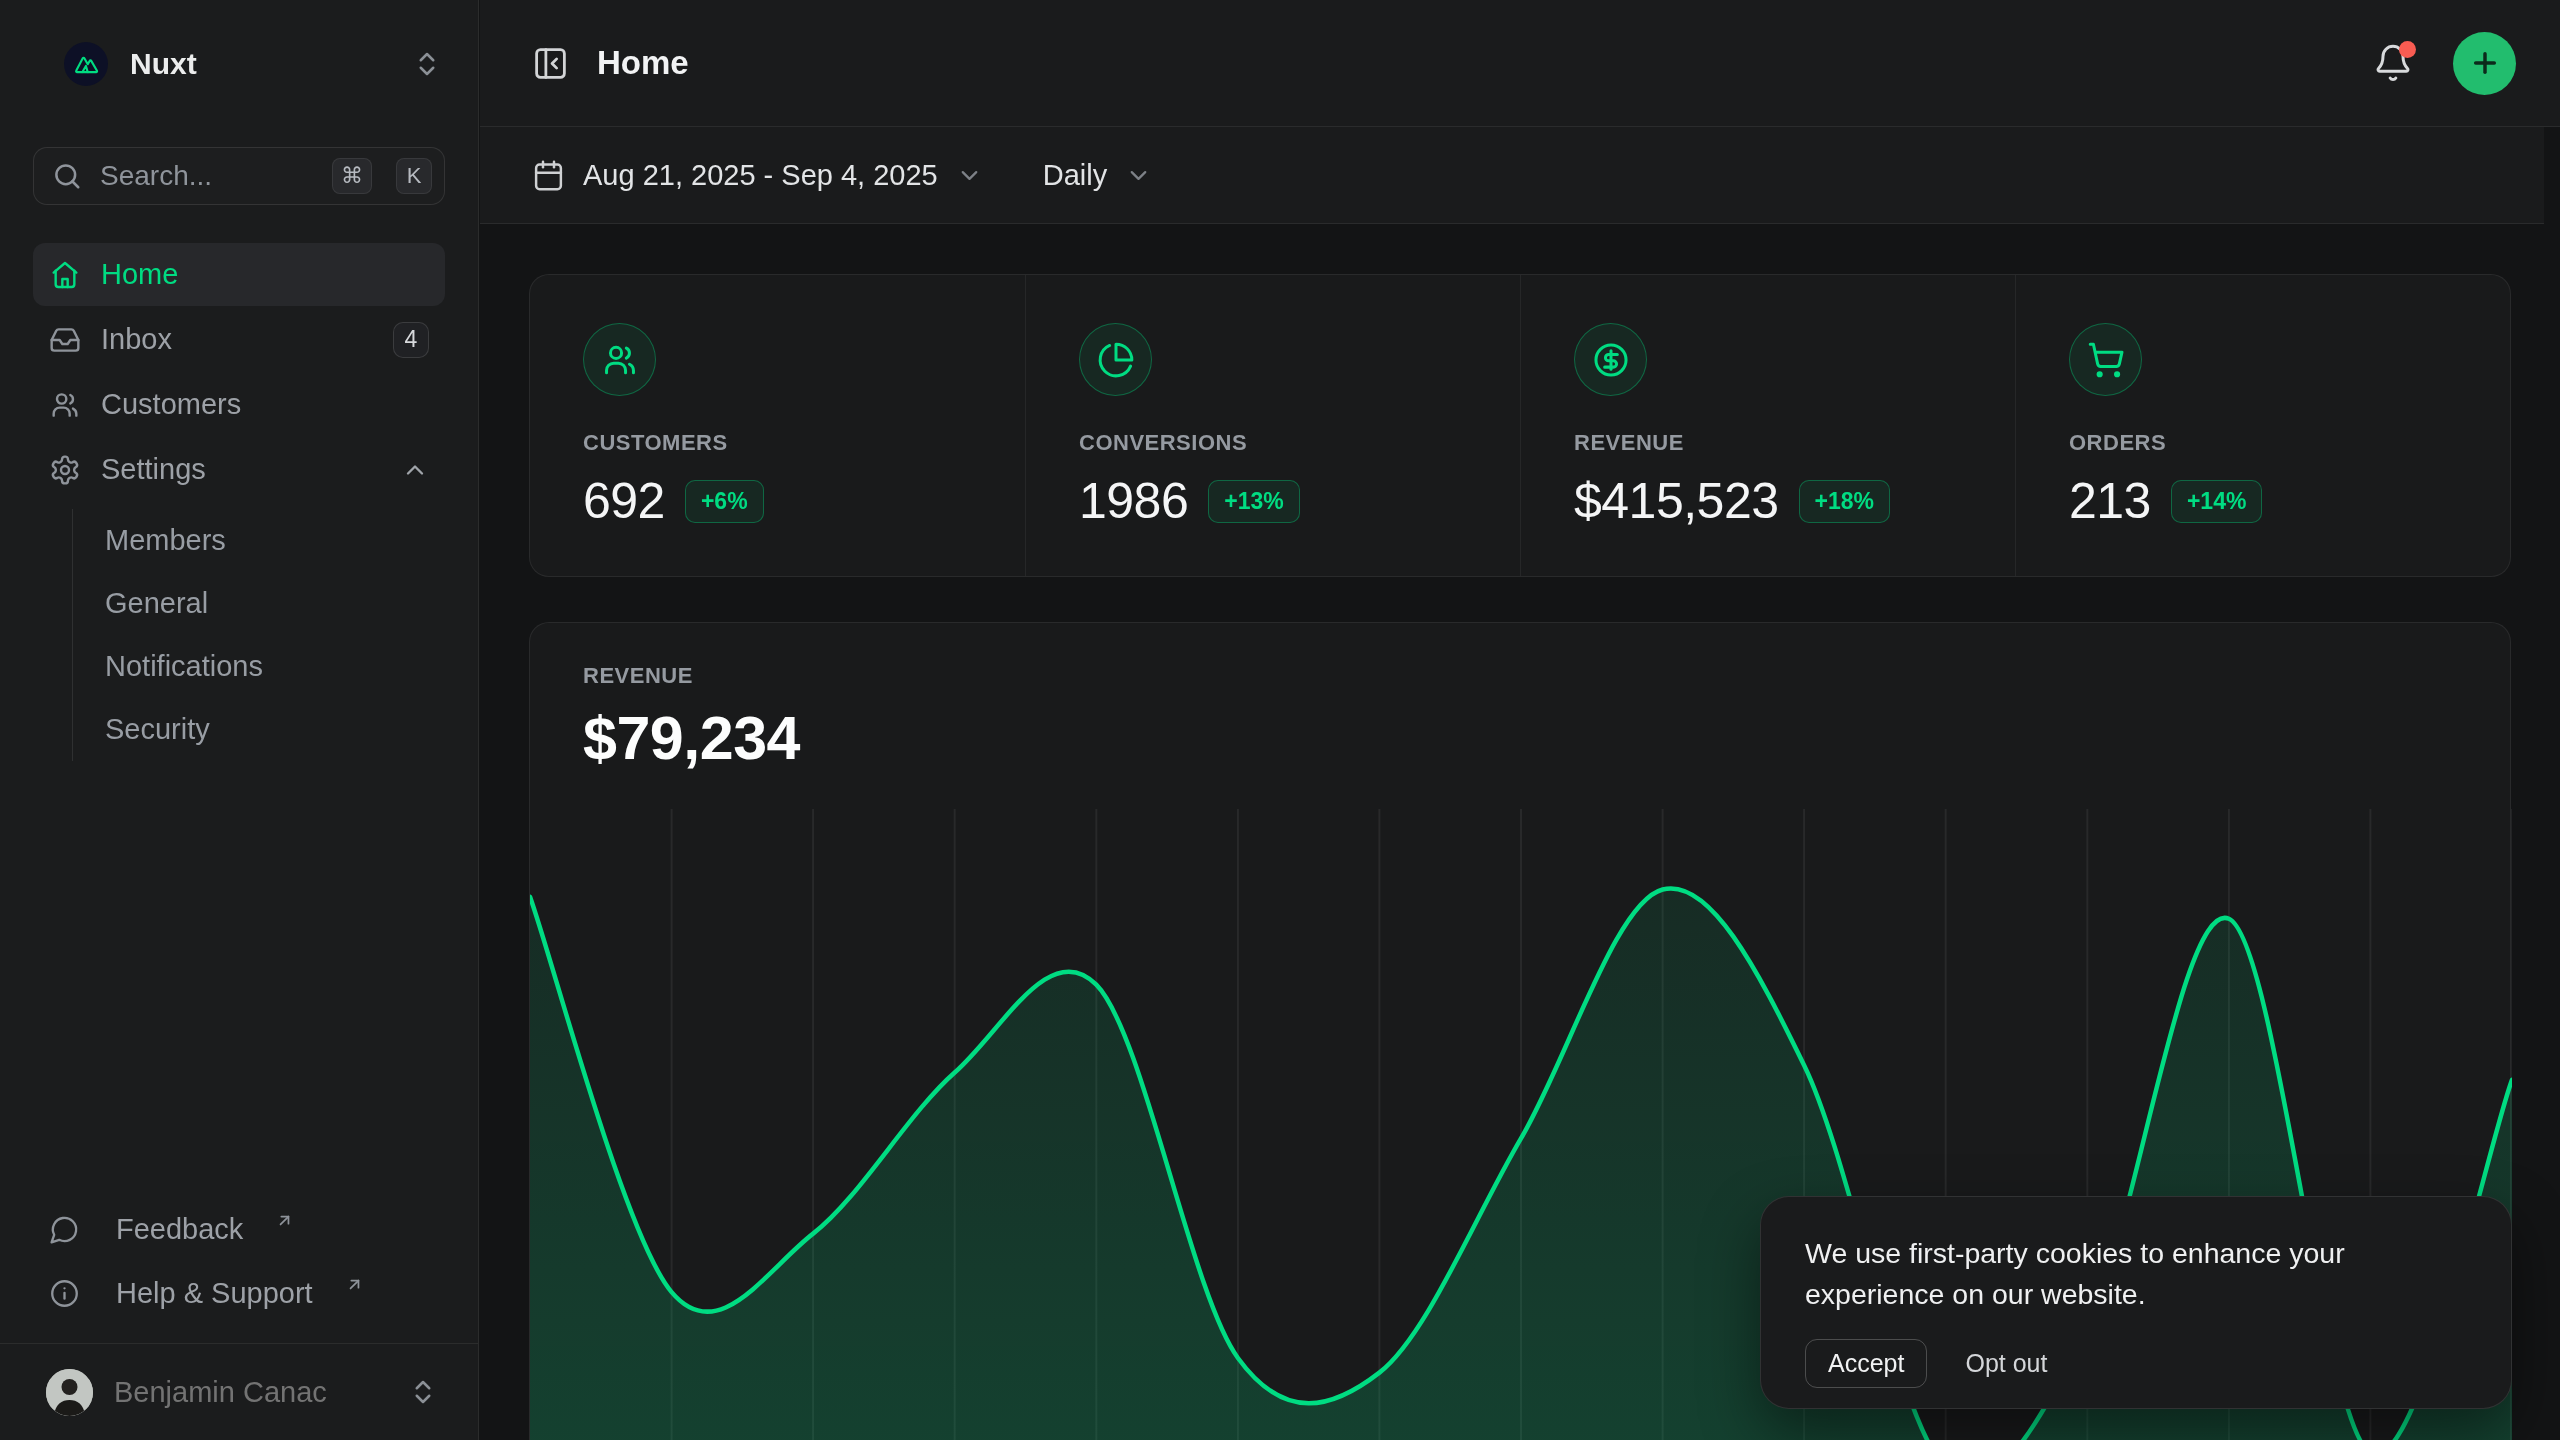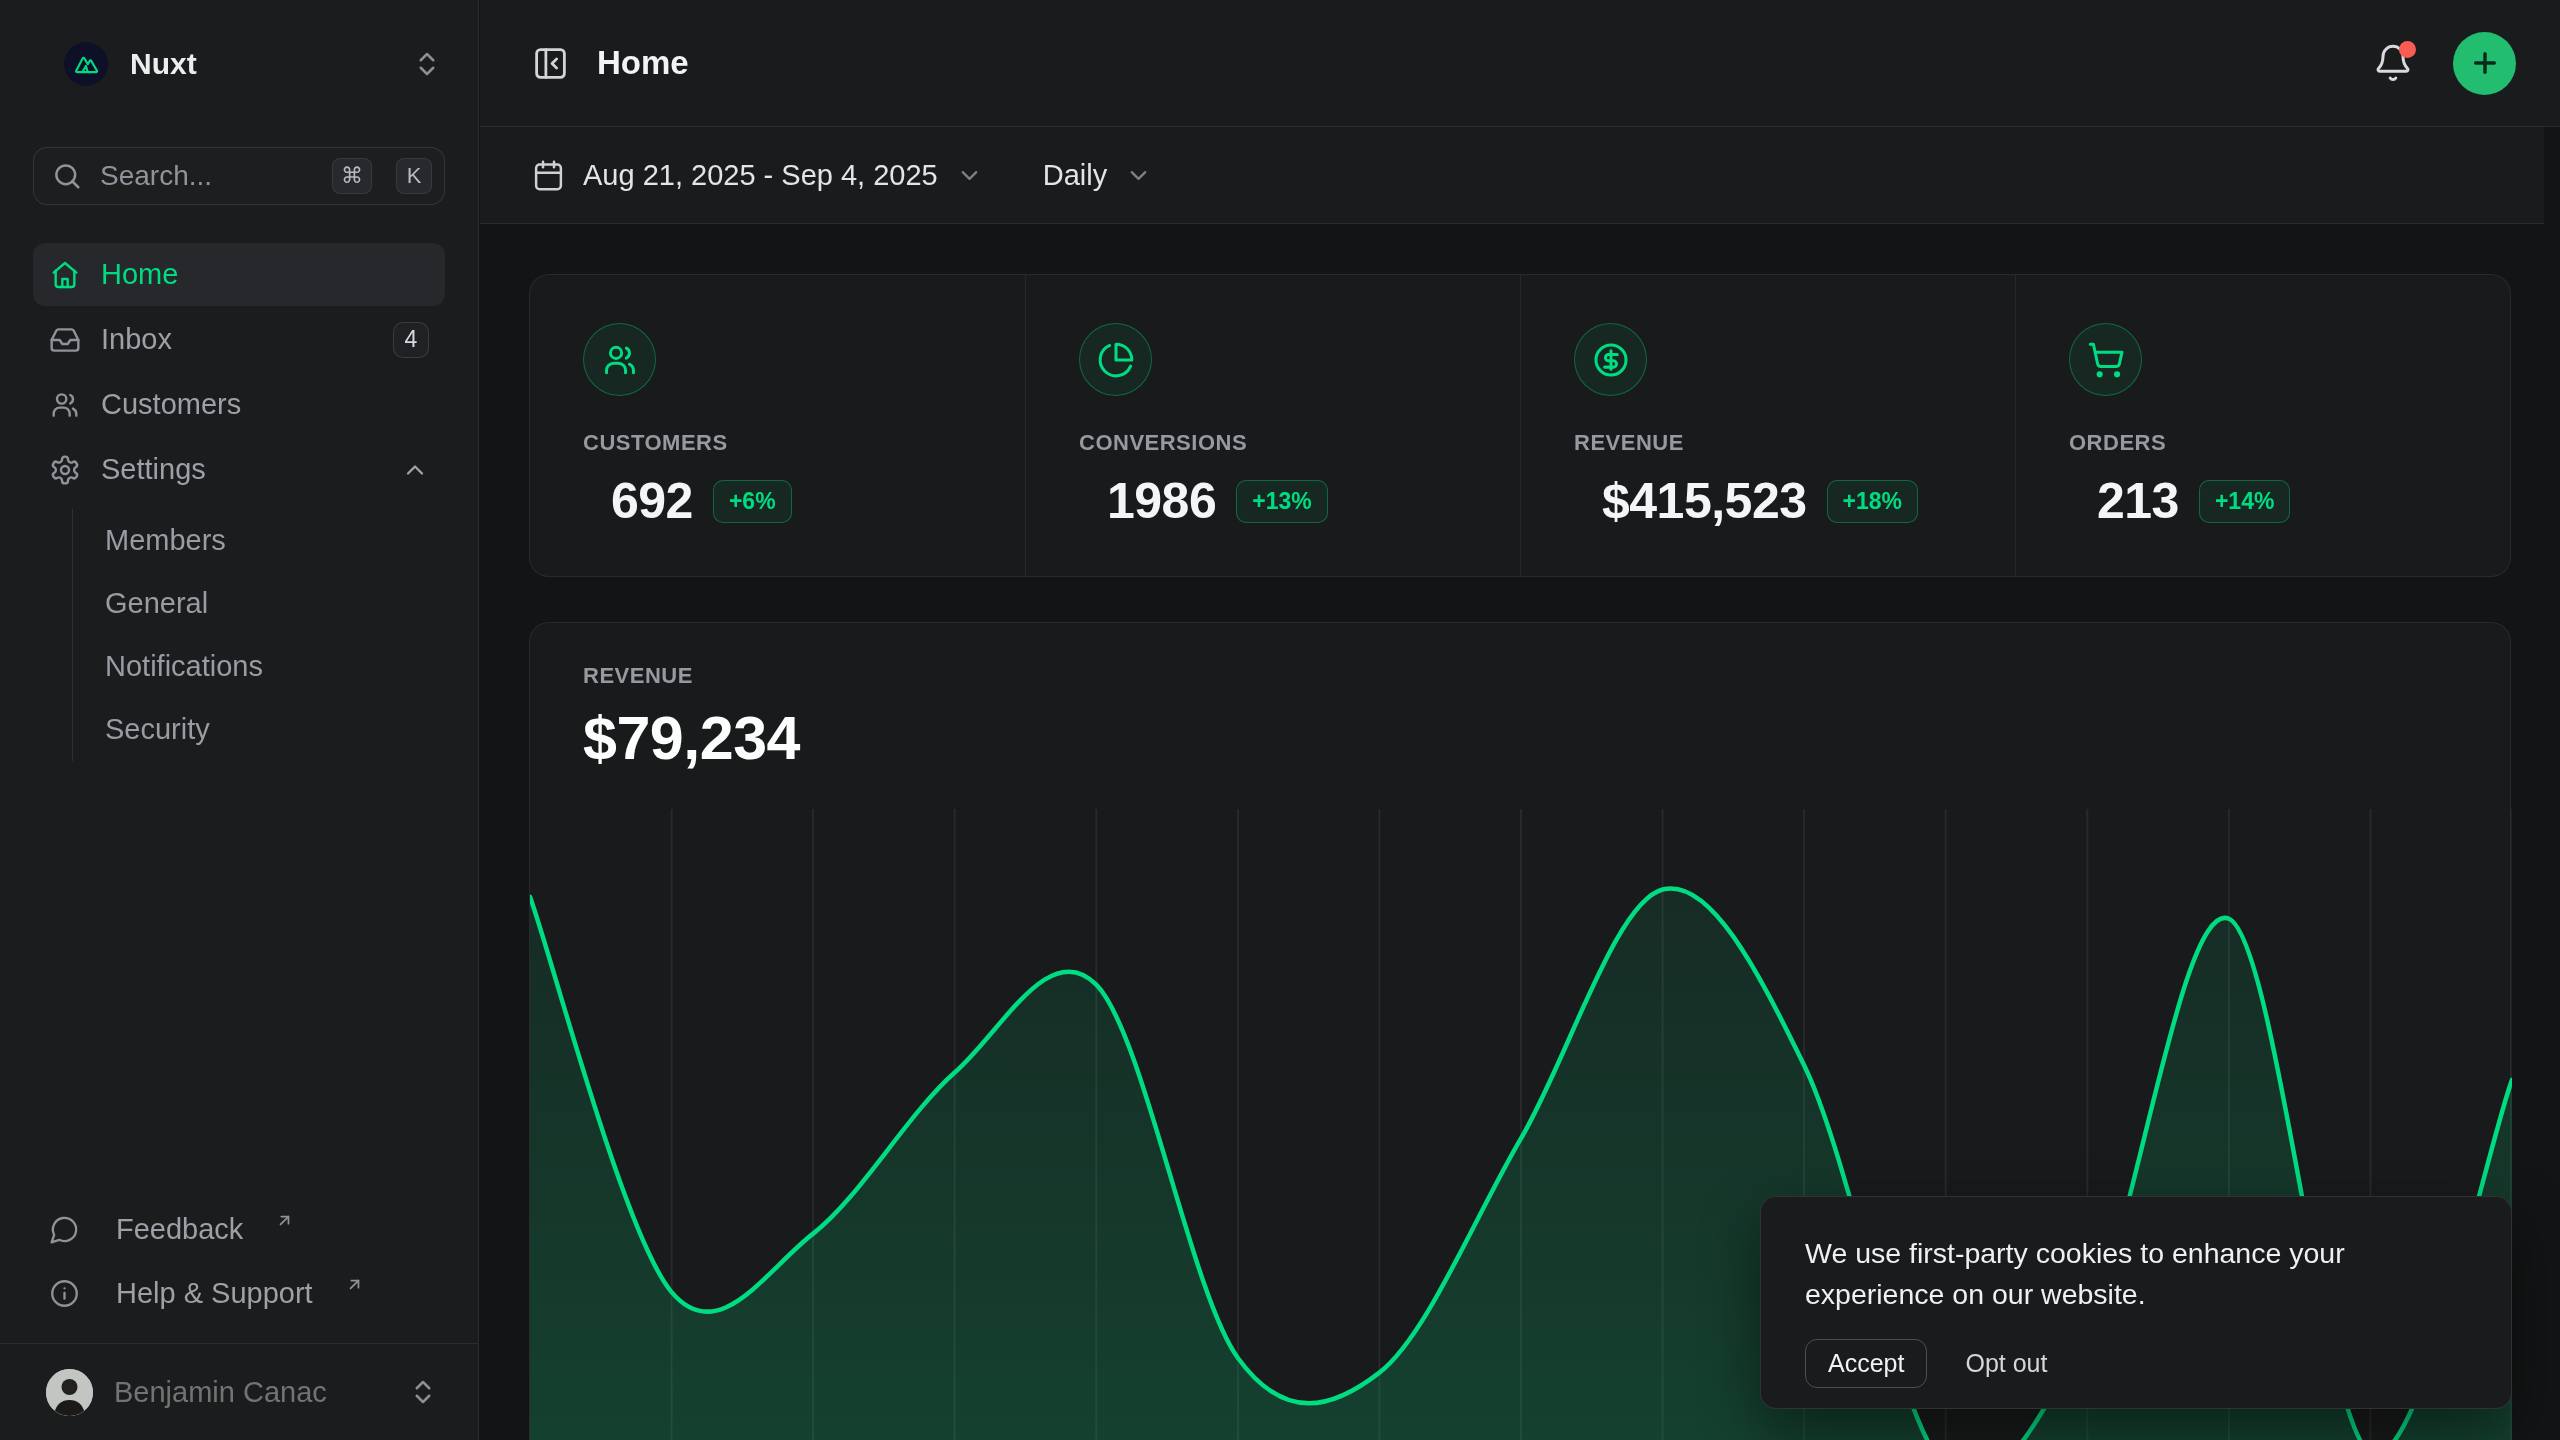--- a/index.html
+++ b/index.html
@@ -100,39 +100,39 @@
   }
   .stat { padding:48px 0 0 53px; }
   .stat + .stat { border-left:1.5px solid rgba(255,255,255,.06); }
   .stat-icon {
     width:73px; height:73px; border-radius:50%; background:rgba(0,220,130,.08);
     border:1.5px solid rgba(0,220,130,.35); color:#00dc82;
     display:flex; align-items:center; justify-content:center;
   }
   .stat-label { margin-top:34px; font-size:22px; font-weight:600; letter-spacing:.5px; color:#959aa1; }
   .stat-value-row { margin-top:16px; display:flex; align-items:center; gap:20px; }
-  .stat-value { font-size:50px; font-weight:700; color:#f4f5f6; letter-spacing:-.5px;margin-left:28px; }
+  .stat-value { font-size:50px; font-weight:400; color:#f4f5f6; letter-spacing:-.5px; }
   .delta-badge {
     padding:7px 15px; border-radius:10px; font-size:23px; font-weight:600; color:#00dc82;
     background:rgba(0,220,130,.08); border:1.5px solid rgba(0,220,130,.35);
   }
 
   #revenue-panel {
     position:absolute; left:529px; top:622px; width:1982px; height:900px;
     background:#191a1b; border:1.5px solid rgba(255,255,255,.07); border-radius:20px;
   }
   .rev-head { padding:40px 0 0 53px; }
   .rev-label { font-size:22px; font-weight:600; letter-spacing:.5px; color:#959aa1; }
   .rev-value { margin-top:14px; font-size:61px; font-weight:700; color:#fcfdfd; letter-spacing:-.5px; }
   #chart { position:absolute; left:0; right:0; top:186px; height:740px; }
 
   
   #cookie-banner {
     position:absolute; left:1760px; top:1196px; width:752px; height:213px;
-    background:#1a1b1c; border:1.5px solid rgba(255,255,255,.10); border-radius:16px;
+    background:#1a1b1c; border:1.5px solid rgba(255,255,255,.10); border-radius:29px;
     padding:36px 44px; box-shadow:0 24px 60px rgba(0,0,0,.45); z-index:20;
   }
   .cookie-text { font-size:28.5px; line-height:41px; color:#eff0f1; }
   .cookie-actions { margin-top:24px; display:flex; align-items:center; gap:38px; }
   .btn-accept {
     background:transparent; border:1.5px solid rgba(255,255,255,.22); border-radius:12px;
     padding:9px 22px; font-size:25px; font-weight:500; color:#f1f2f3; cursor:pointer;
     font-family:"Liberation Sans", sans-serif;
   }
   .btn-optout { background:none; border:none; font-size:25px; font-weight:500; color:#d4d6d9; cursor:pointer; font-family:"Liberation Sans", sans-serif; }

